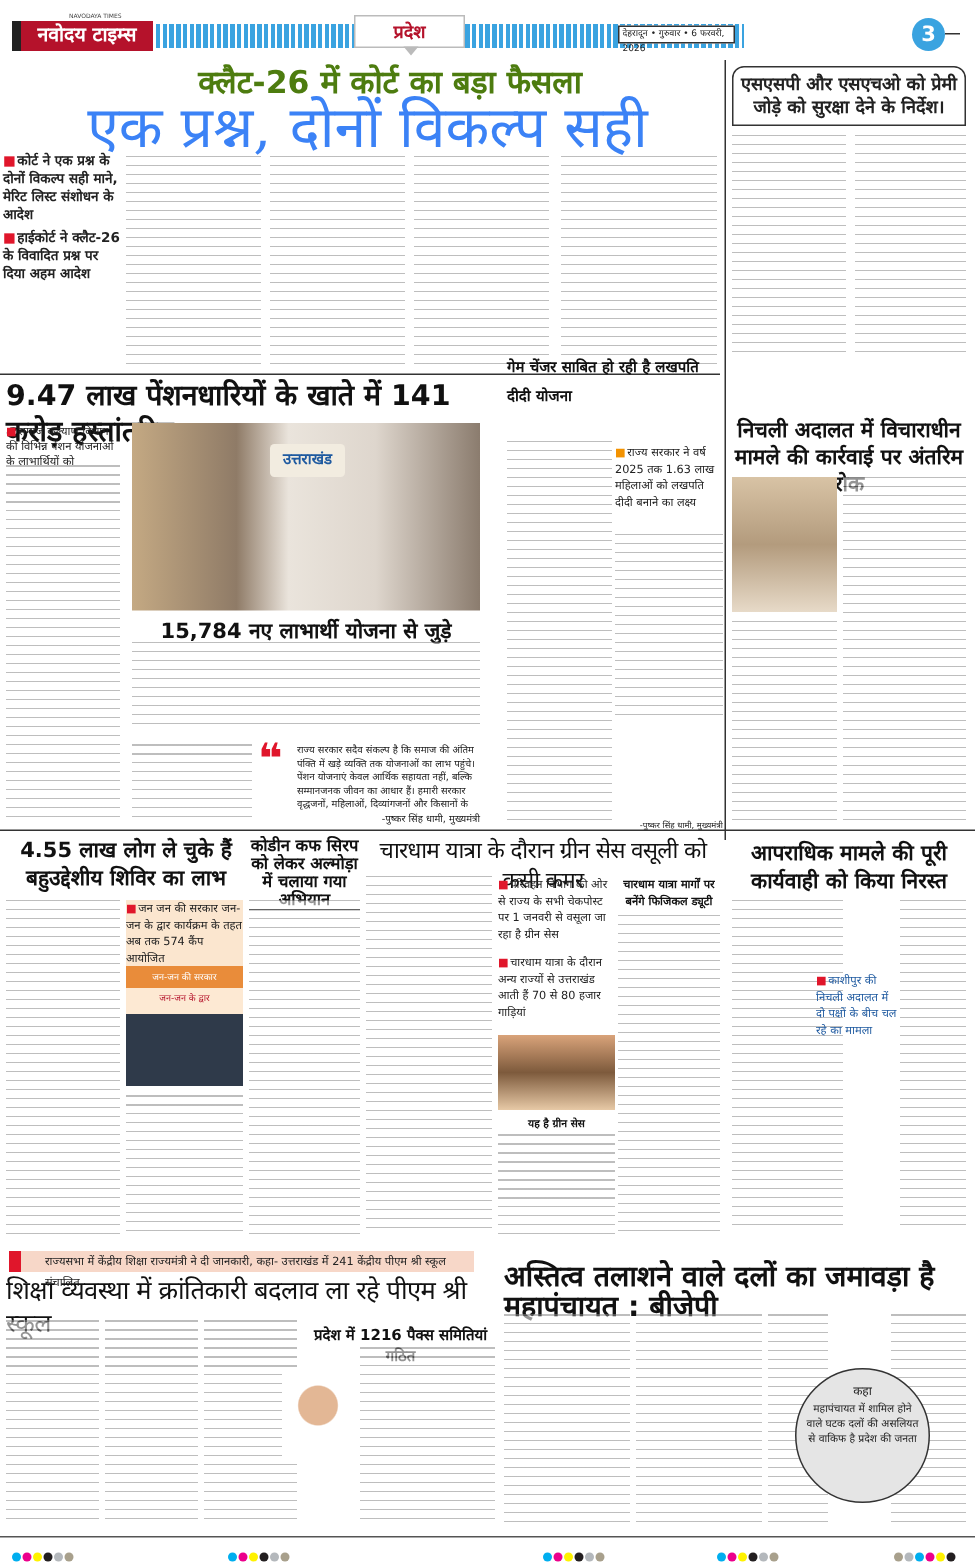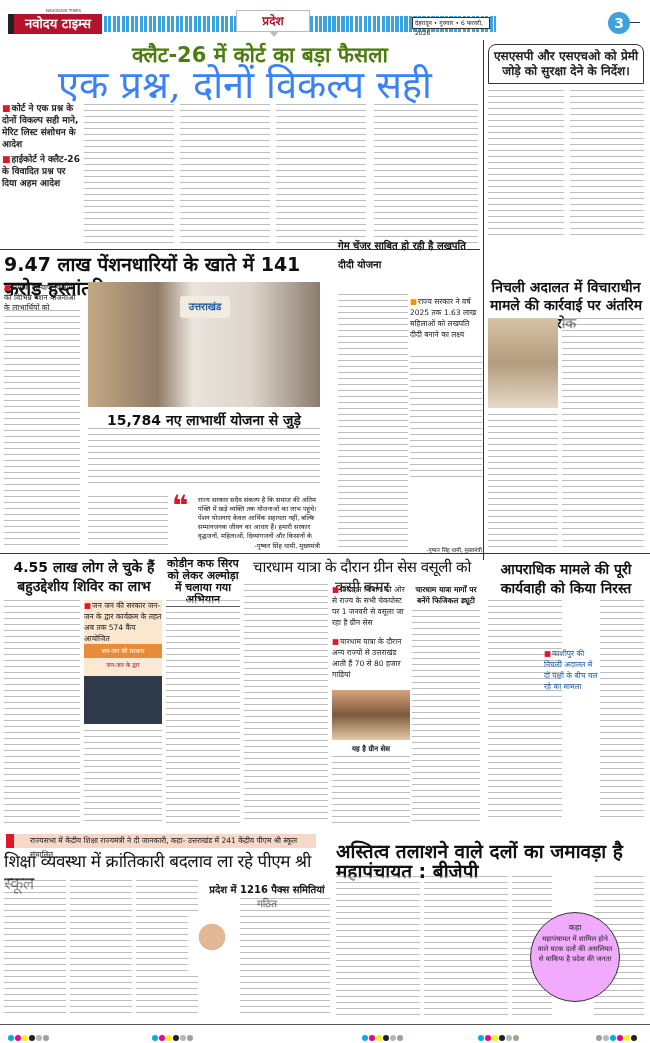--- a/index.html
+++ b/index.html
@@ -122,21 +122,21 @@
 <div class="abs col" style="left:136px;top:880px;width:62px;height:138px"></div>
 <div class="abs h2" style="left:202px;top:882px;width:130px;font-size:10px;text-align:center">प्रदेश में 1216 पैक्स समितियां गठित</div>
 <div class="abs photo" style="left:188px;top:916px;width:48px;height:60px;background:radial-gradient(circle at 50% 35%,#e3b795 0 28%,#fff 30%)"></div>
 <div class="abs col" style="left:240px;top:898px;width:90px;height:120px"></div>
 
 <div class="abs h2" style="left:336px;top:841px;width:308px;font-size:19px;text-align:left;line-height:20px">अस्तित्व तलाशने वाले दलों का जमावड़ा है महापंचायत : बीजेपी</div>
 <div class="abs col" style="left:336px;top:876px;width:84px;height:142px"></div>
 <div class="abs col" style="left:424px;top:876px;width:84px;height:142px"></div>
 <div class="abs col" style="left:512px;top:876px;width:40px;height:142px"></div>
 <div class="abs col" style="left:594px;top:876px;width:50px;height:142px"></div>
-<div class="abs rounded" style="left:530px;top:912px;width:90px;height:90px;background:#f0abfc;padding-top:8px;text-align:center">
+<div class="abs rounded" style="left:530px;top:912px;width:90px;height:90px;background:#e5e5e5;padding-top:8px;text-align:center">
   <div style="font-size:8px">कहा</div>
   <div style="font-size:7px;line-height:10px;padding:2px 6px">महापंचायत में शामिल होने वाले घटक दलों की असलियत से वाकिफ है प्रदेश की जनता</div>
 </div>
 
 <div class="abs reg"></div>
 <div class="abs dots" style="left:8px;top:1026px">
   <span style="background:#00aeef"></span><span style="background:#ec008c"></span><span style="background:#fff200"></span><span style="background:#231f20"></span><span style="background:#b4b8bc"></span><span style="background:#a8a08c"></span>
 </div>
 <div class="abs dots" style="left:152px;top:1026px">
   <span style="background:#00aeef"></span><span style="background:#ec008c"></span><span style="background:#fff200"></span><span style="background:#231f20"></span><span style="background:#b4b8bc"></span><span style="background:#a8a08c"></span>

